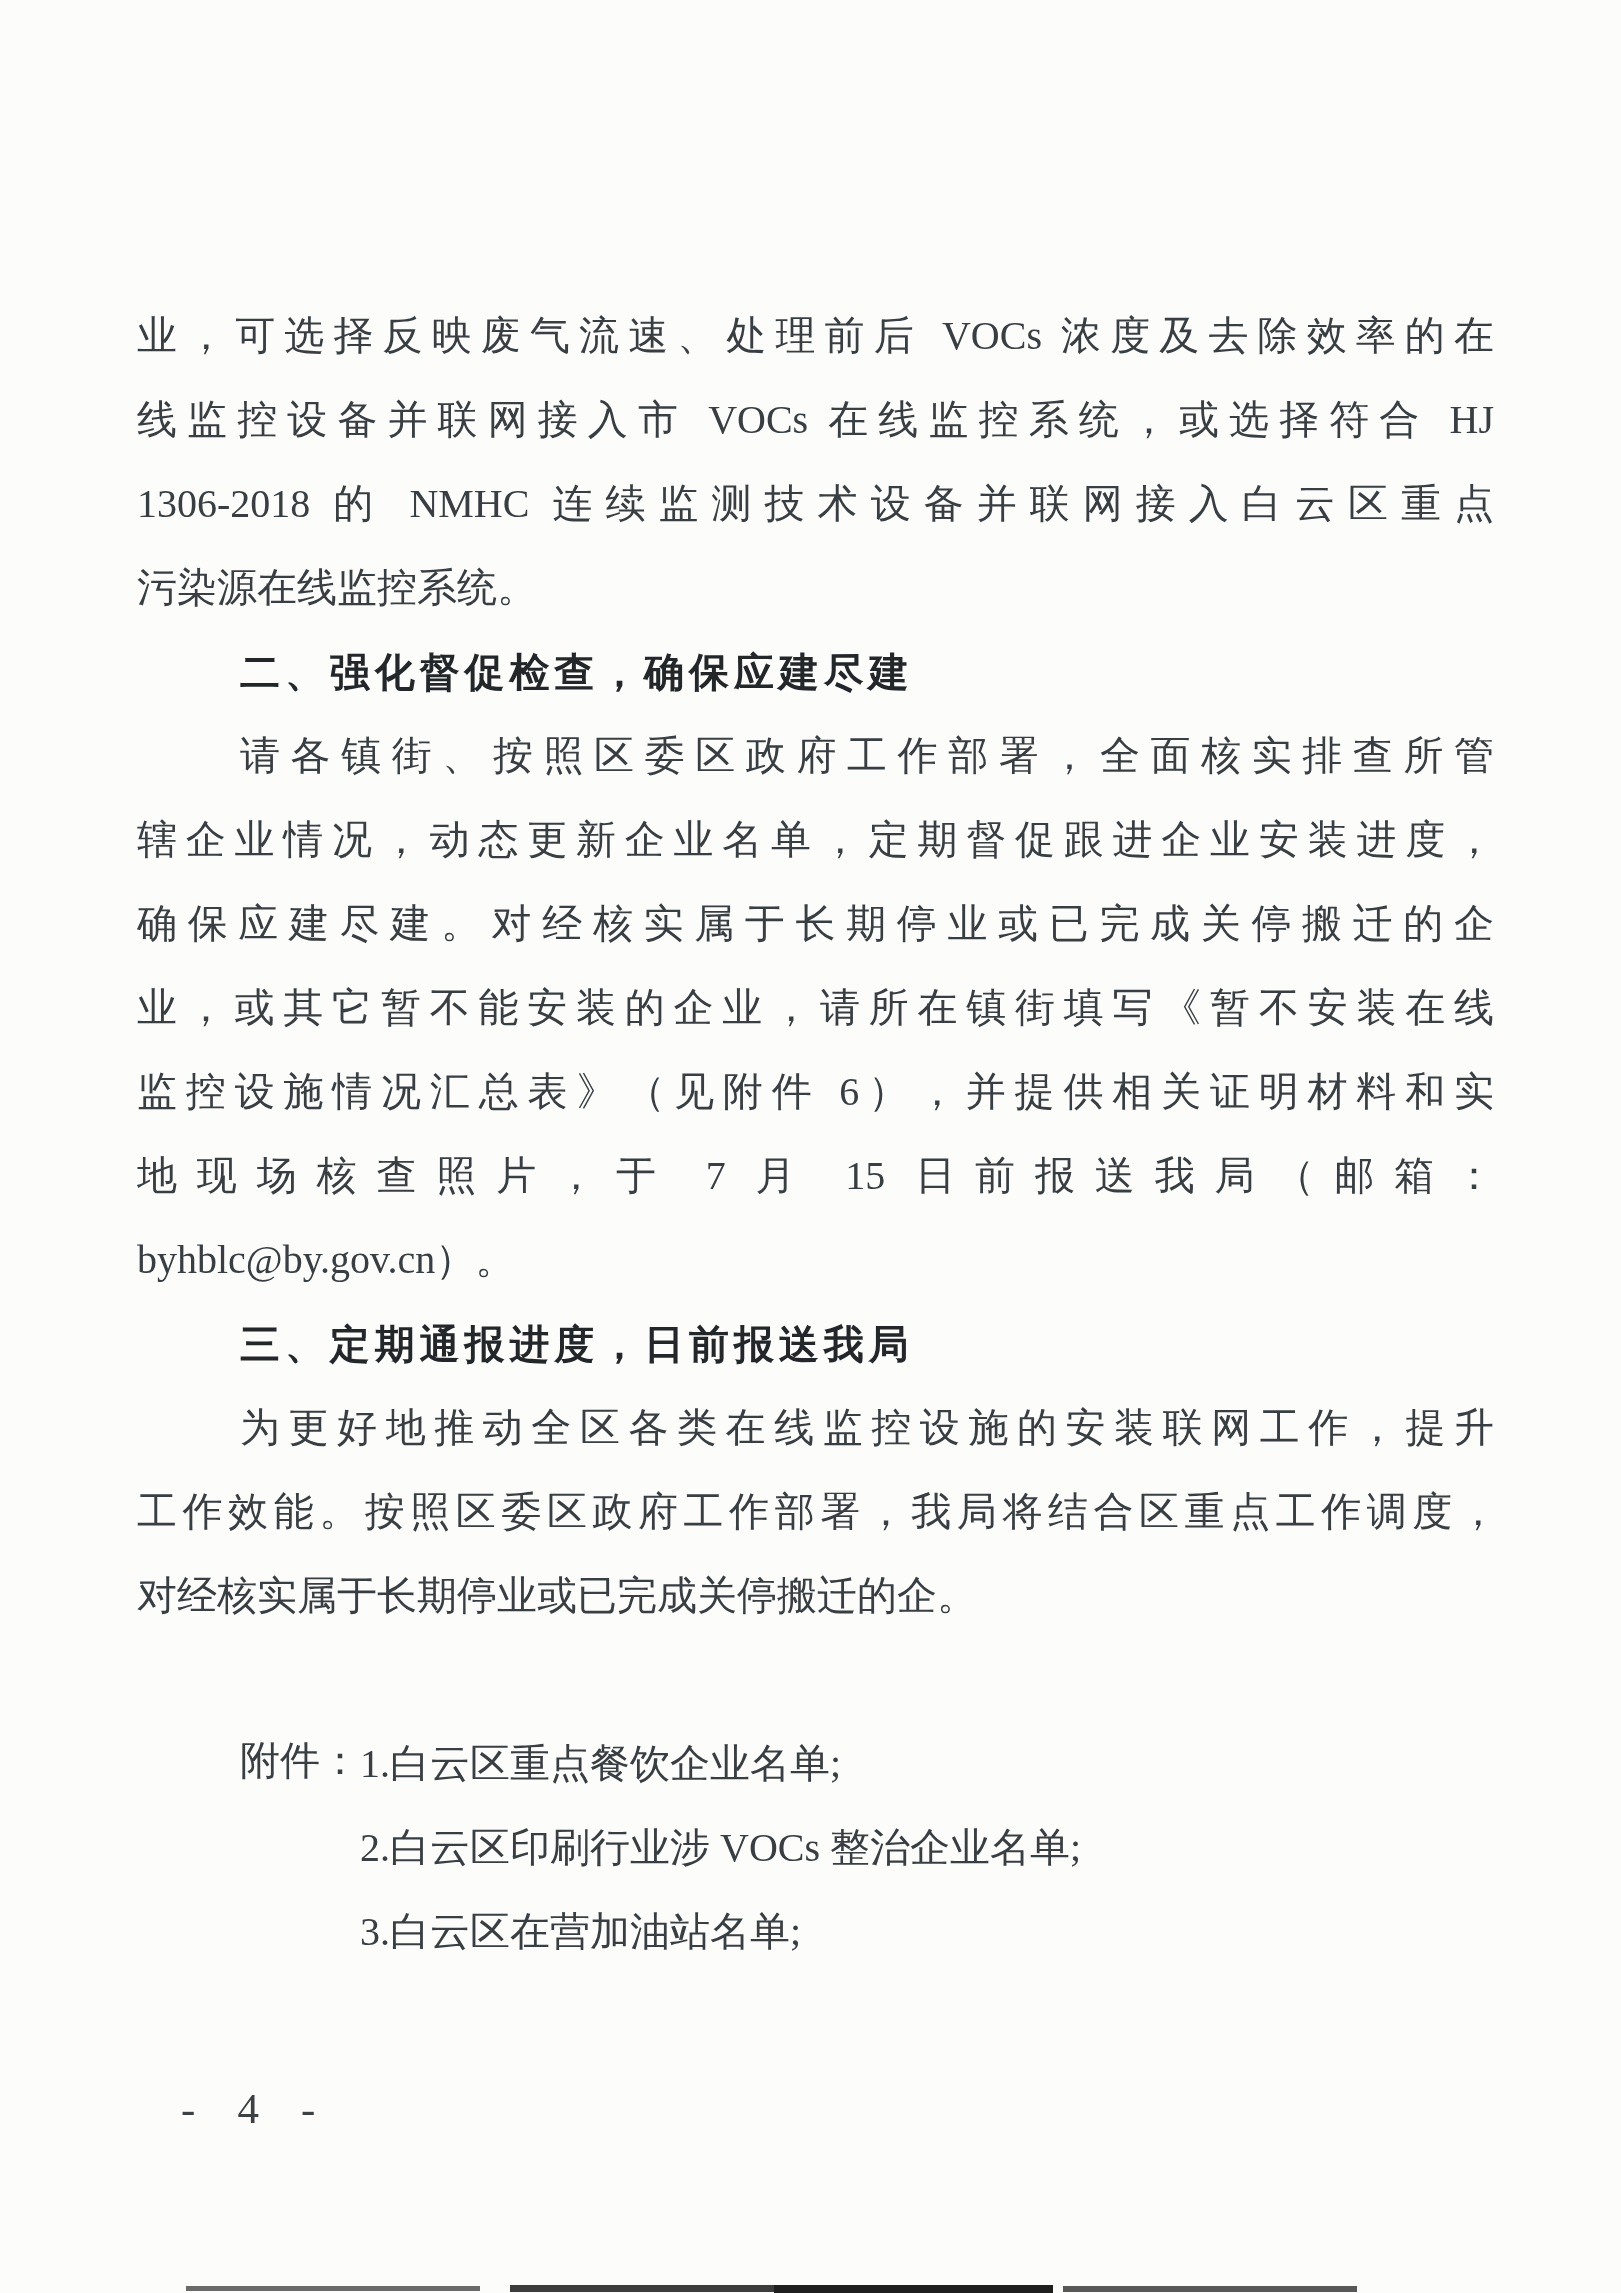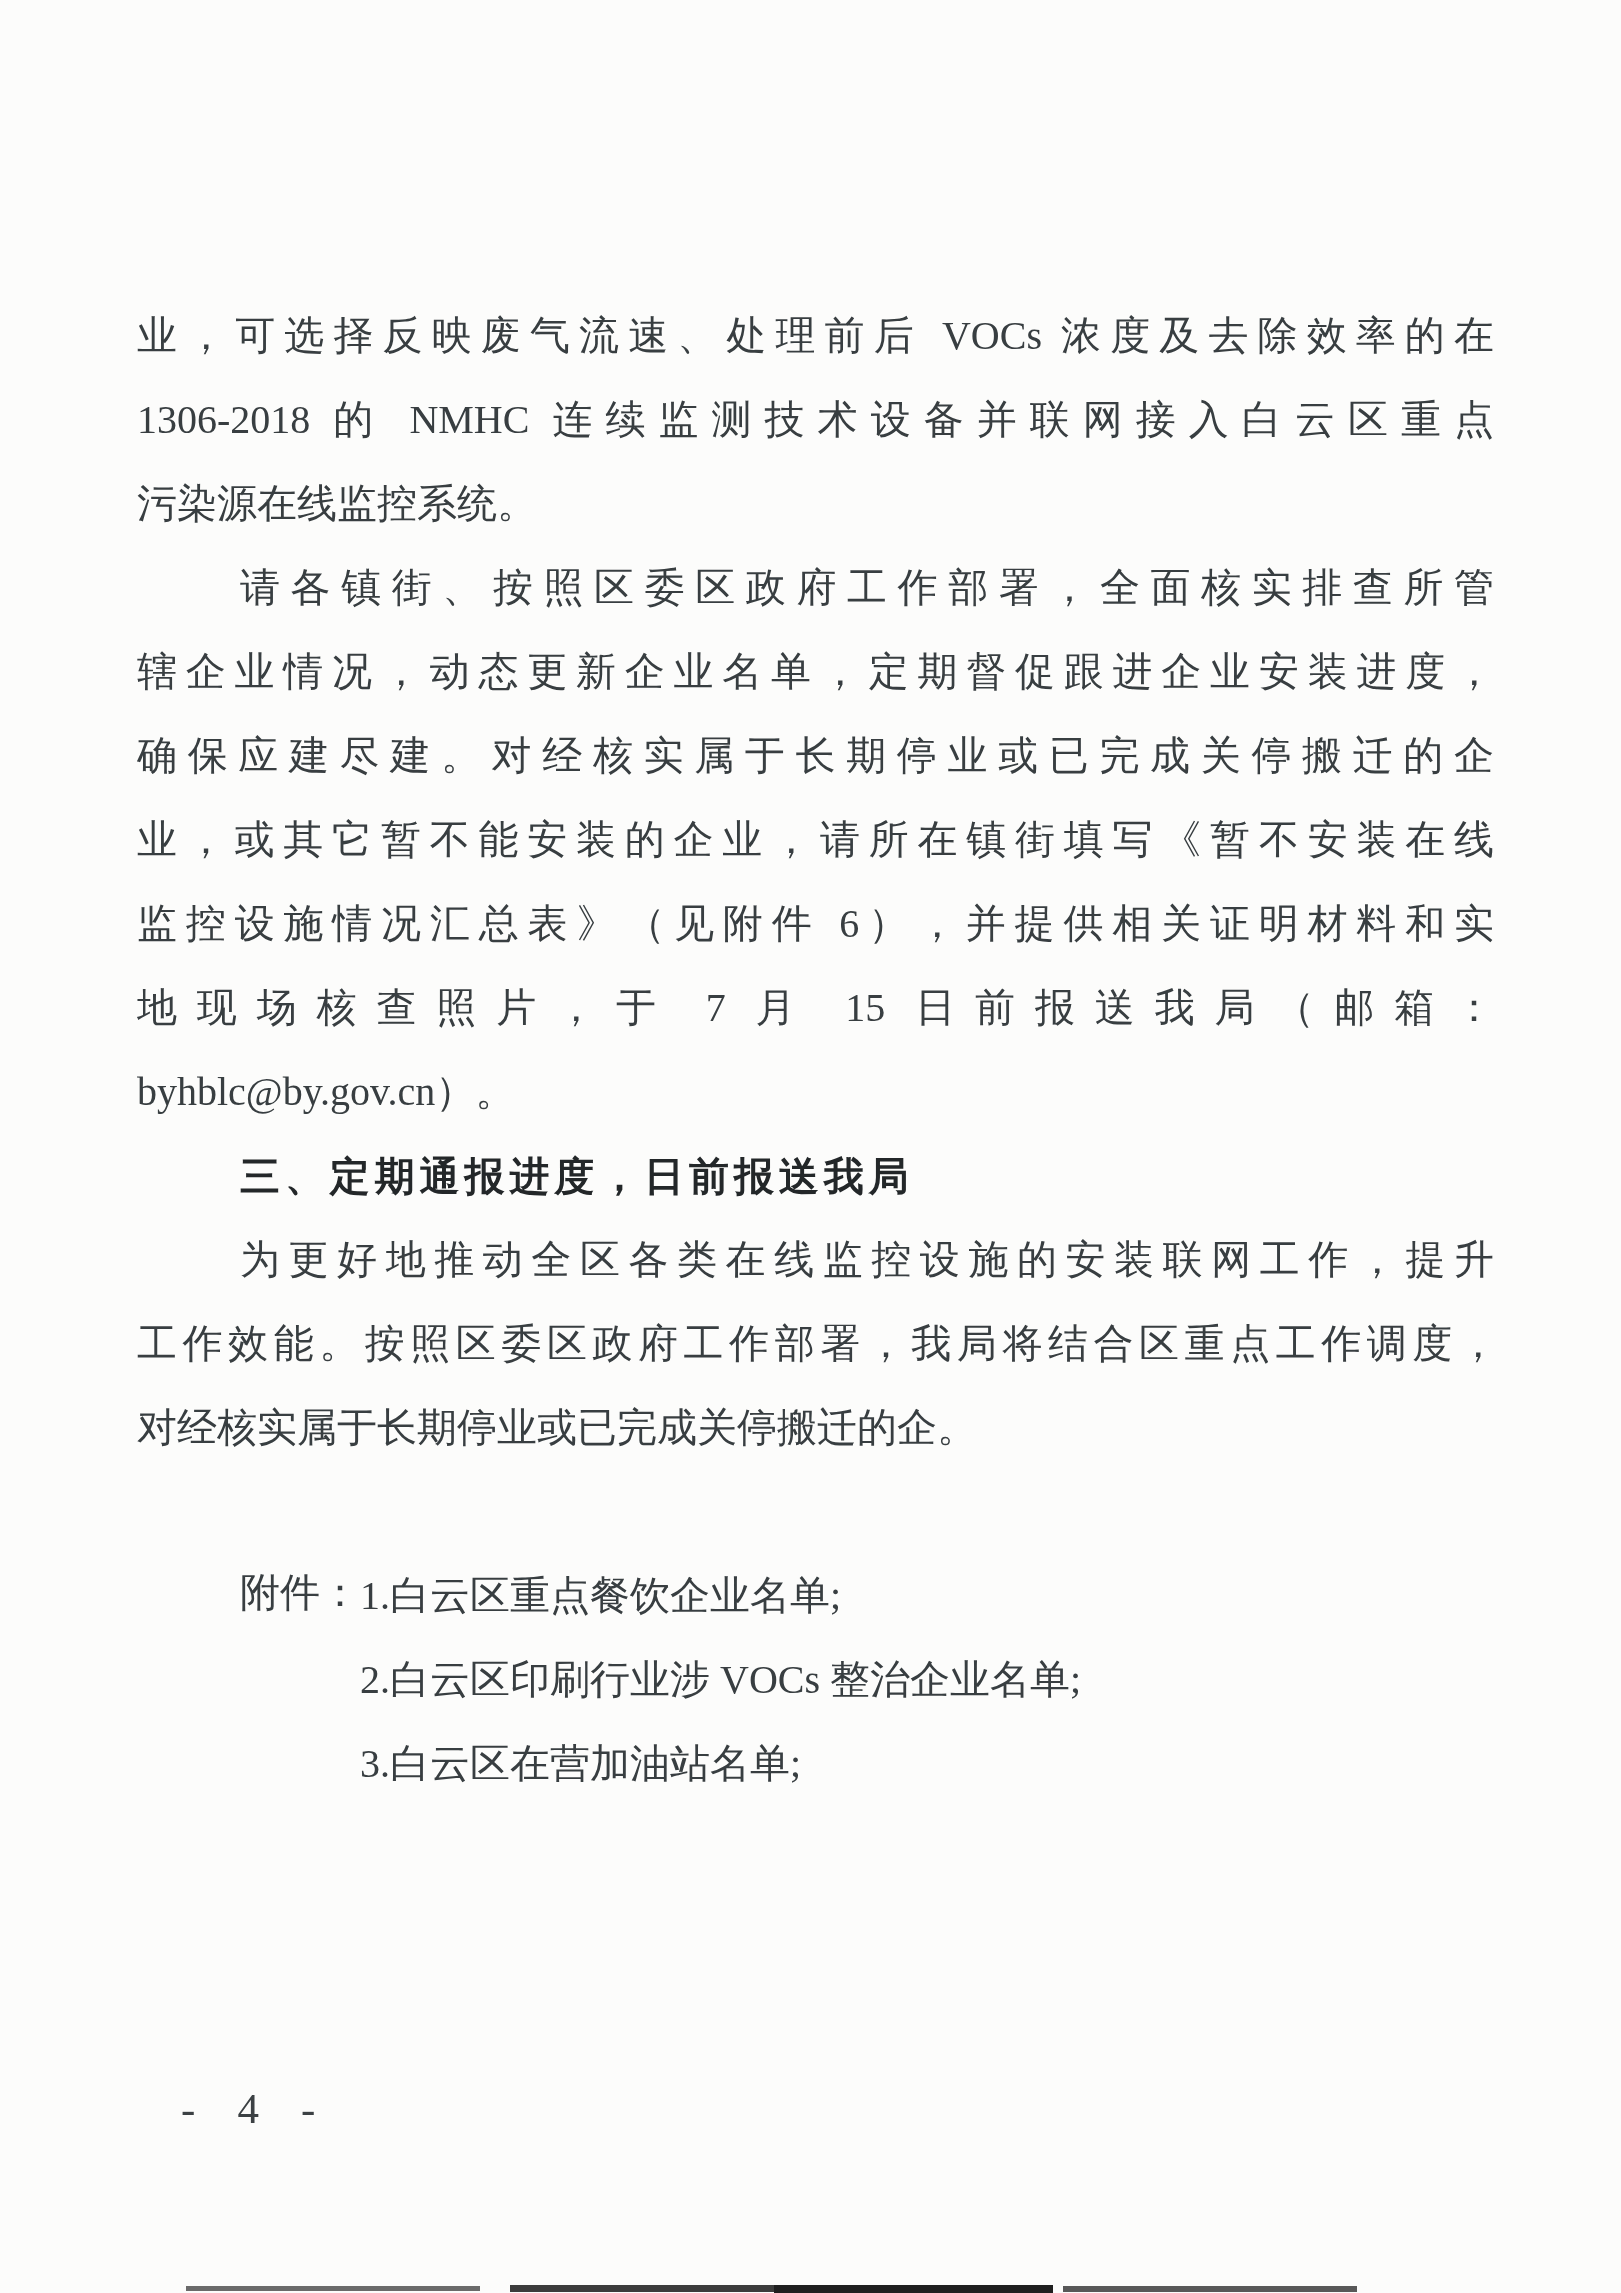--- a/index.html
+++ b/index.html
@@ -65,24 +65,26 @@
   .seg3 { left: 774px;  bottom: 0;   width: 279px; height: 8.8px; background: #1f1f1f; }
   .seg4 { left: 1063px; bottom: 2px; width: 294px; height: 5.9px; background: #585858; }
 </style>
 </head>
 <body>
 
 <div class="page-content">
 
   <div>
     <div class="tline just">业，可选择反映废气流速、处理前后 VOCs 浓度及去除效率的在</div>
+    <div class="tline just">线监控设备并联网接入市 VOCs 在线监控系统，或选择符合 HJ</div>
     <div class="tline just">1306-2018 的 NMHC 连续监测技术设备并联网接入白云区重点</div>
     <div class="tline">污染源在线监控系统。</div>
   </div>
 
+  <div class="tline heading">二、强化督促检查，确保应建尽建</div>
 
   <div>
     <div class="tline just indent">请各镇街、按照区委区政府工作部署，全面核实排查所管</div>
     <div class="tline just">辖企业情况，动态更新企业名单，定期督促跟进企业安装进度，</div>
     <div class="tline just">确保应建尽建。对经核实属于长期停业或已完成关停搬迁的企</div>
     <div class="tline just">业，或其它暂不能安装的企业，请所在镇街填写《暂不安装在线</div>
     <div class="tline just">监控设施情况汇总表》（见附件 6），并提供相关证明材料和实</div>
     <div class="tline just">地现场核查照片，于 7 月 15 日前报送我局（邮箱：</div>
     <div class="tline">byhblc@by.gov.cn）。</div>
   </div>

